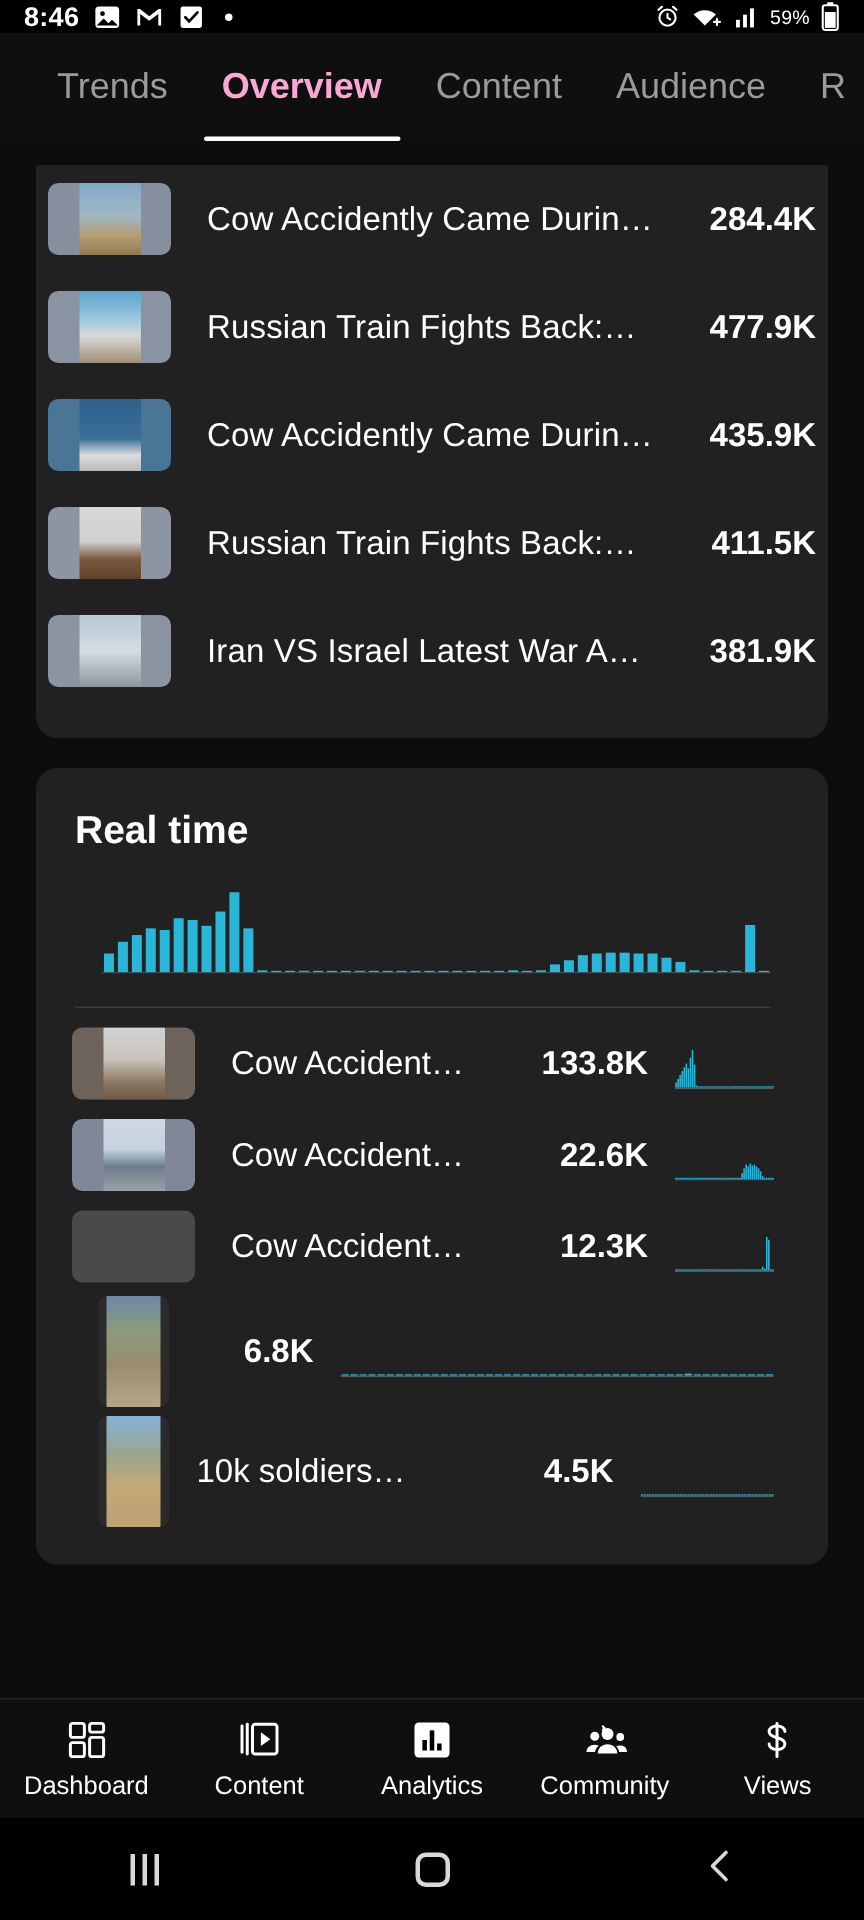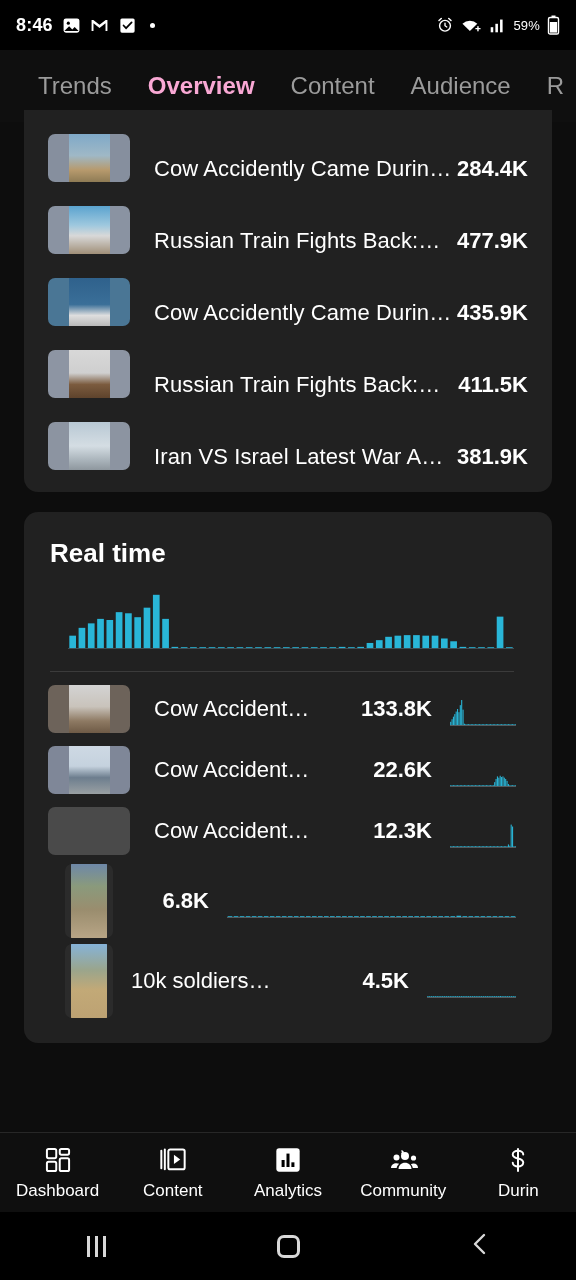--- a/index.html
+++ b/index.html
@@ -7,21 +7,21 @@
   body {
     background:#0d0d0d;
     font-family:"Liberation Sans", sans-serif;
     color:#fff;
     overflow:hidden;
   }
   .phone { position:relative; width:576px; height:1280px; background:#0d0d0d; }
 
   
   .statusbar {
-    height:50px; background:#000; display:flex; align-items:center;
+    height:22px; background:#000; display:flex; align-items:center;
     padding:0 16px; font-size:17px; font-weight:600; letter-spacing:.2px;
   }
   .sb-left { display:flex; align-items:center; gap:9px; }
   .sb-time { font-size:18px; font-weight:600; }
   .sb-right { margin-left:auto; display:flex; align-items:center; gap:7px; }
   .sb-pct { font-size:13px; font-weight:400; }
   .ico { display:inline-flex; align-items:center; justify-content:center; }
   .dot-ico { width:5px;height:5px;border-radius:50%;background:#fff; margin-left:4px;}
 
   
@@ -42,21 +42,21 @@
 
   
   .content { position:absolute; top:110px; left:0; right:0; bottom:148px; overflow:hidden; }
 
   .card {
     background:#212121; border-radius:14px; margin:0 24px 20px 24px;
   }
   .card.top { border-radius:0 0 14px 14px; margin-top:0; padding-bottom:22px; }
 
   
-  .vrow { display:flex; align-items:flex-end; height:72px; padding:0 24px; }
+  .vrow { display:flex; align-items:center; height:72px; padding:0 8px; }
   .thumb {
     width:82px; height:48px; border-radius:7px; flex:none;
     background:#767d8c; overflow:hidden; position:relative;
   }
   .thumb .strip { position:absolute; left:25%; top:0; width:50%; height:100%; }
   .thumb.vertical { width:48px; height:74px; margin-left:17px; background:#2b2b2b; }
   .thumb.vertical .strip { left:12%; width:76%; }
   .thumb.blank { background:#4a4a4a; }
 
   .vtitle {
@@ -632,21 +632,21 @@
       </span>
       <span class="nlabel">Community</span>
     </div>
     <div class="navitem">
       <span class="navicon">
         <svg width="28" height="28" viewBox="0 0 24 24">
             <path d="M12 2.5v19" stroke="#fff" stroke-width="1.7" stroke-linecap="round"></path>
             <path d="M16.5 7.2c0-1.9-2-3.2-4.5-3.2S7.5 5.3 7.5 7.2s2 2.9 4.5 3.5 4.5 1.5 4.5 3.5-2 3.3-4.5 3.3-4.5-1.3-4.5-3.2" fill="none" stroke="#fff" stroke-width="1.7" stroke-linecap="round"></path>
           </svg>
       </span>
-      <span class="nlabel">Durin</span>
+      <span class="nlabel">Views</span>
     </div>
   </div>
 
   <div class="androidnav">
     <div class="anav">
       <span class="bars">
           <i></i>
           <i></i>
           <i></i>
         </span>

